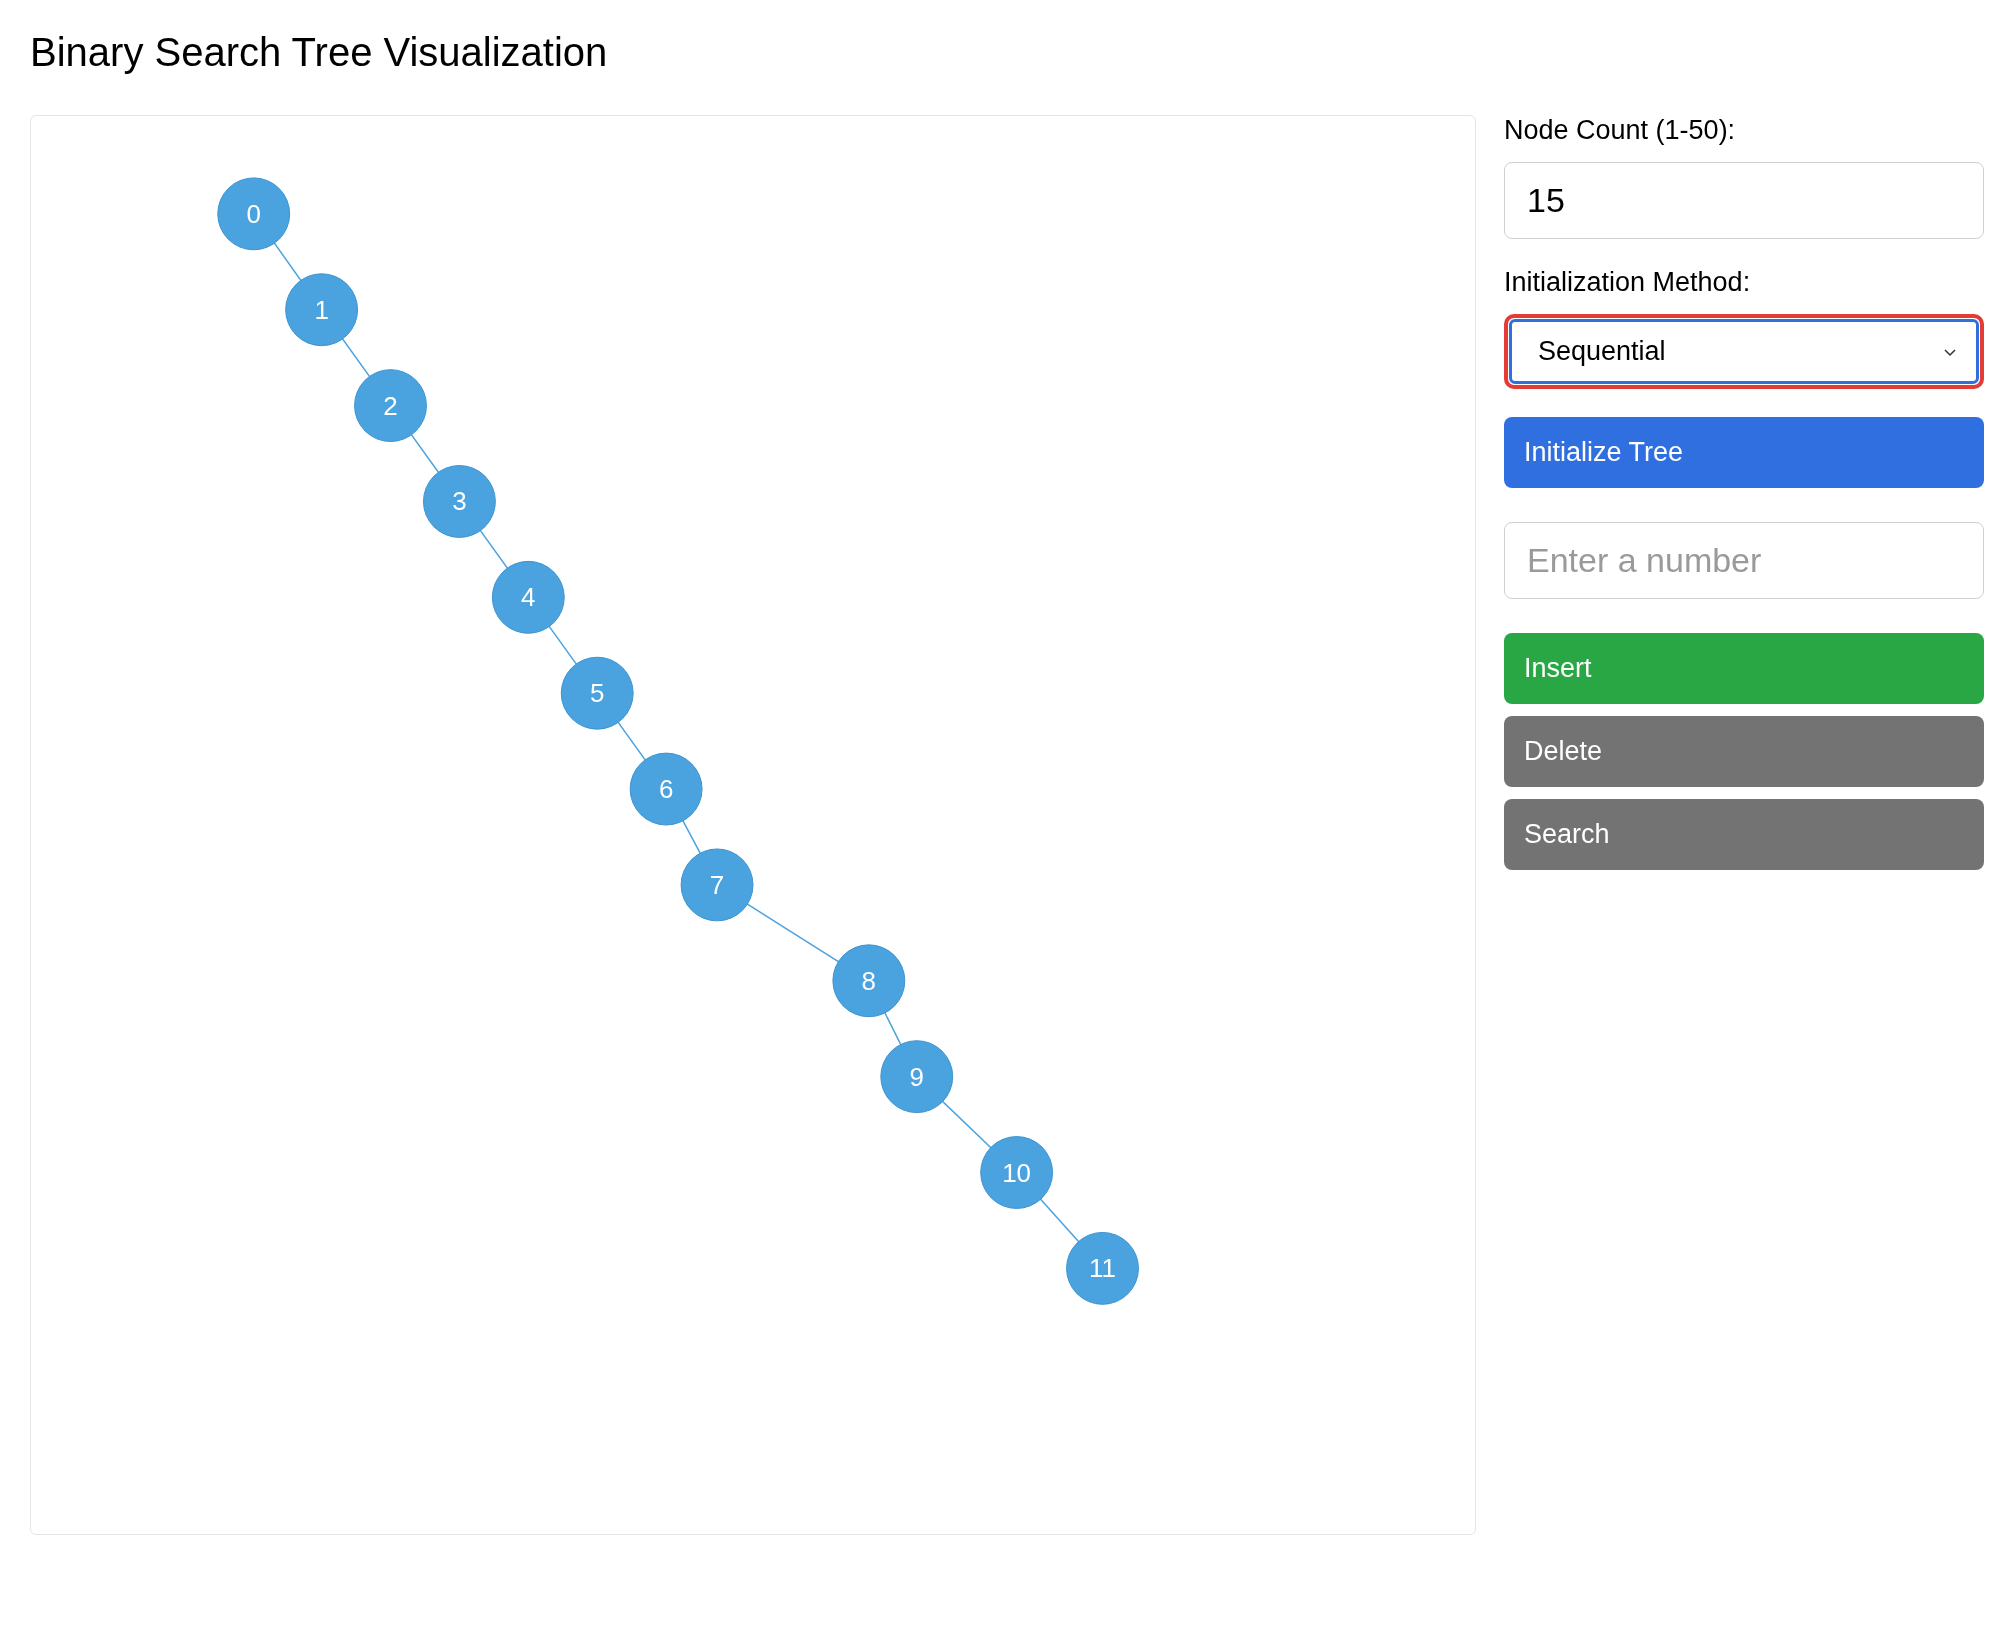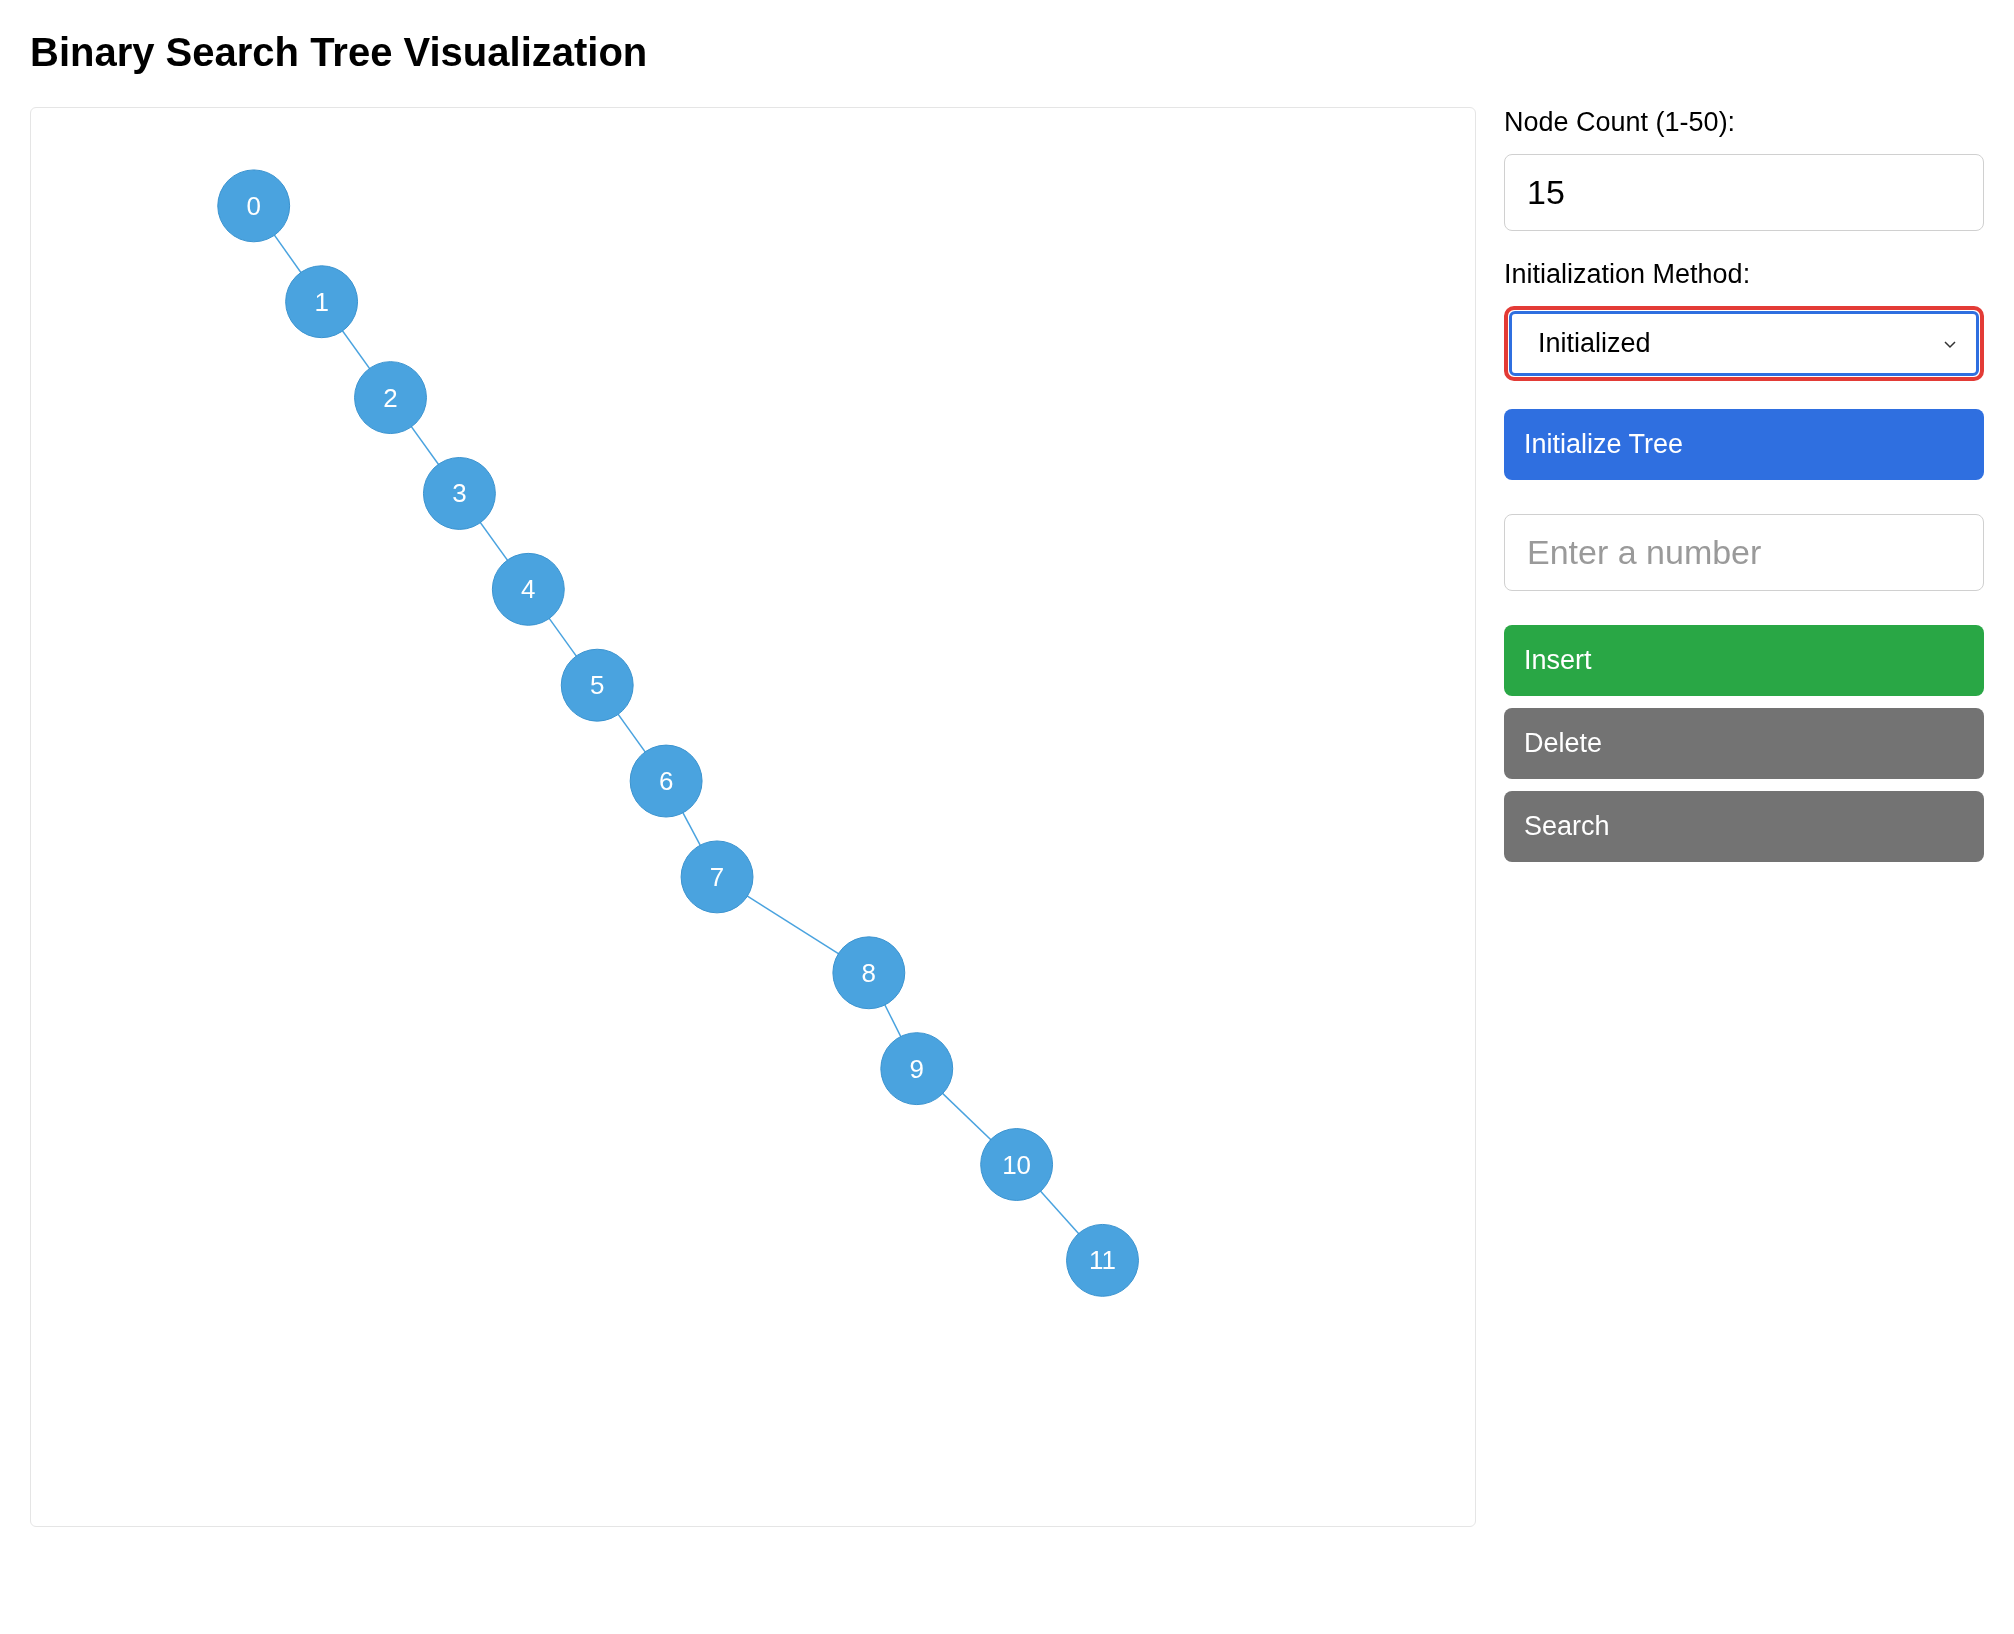--- a/index.html
+++ b/index.html
@@ -8,22 +8,22 @@
       padding: 0;
     }
     body {
       font-family: -apple-system, BlinkMacSystemFont, "Segoe UI", Helvetica, Arial, sans-serif;
       background: #ffffff;
       padding: 30px;
       color: #000000;
     }
     h1 {
       font-size: 40px;
-      font-weight: 700;
-      margin-bottom: 32px;
+      font-weight: 400;
+      margin-bottom: 40px;
     }
     .main-container {
       display: flex;
       gap: 28px;
       align-items: flex-start;
     }
     .tree-panel {
       flex: 1;
       border: 1px solid #e5e5e5;
       border-radius: 6px;
@@ -214,21 +214,21 @@
   <div class="control-panel">
 
     <div class="label">Node Count (1-50):</div>
     <input class="input-text" type="text" value="15" style="">
 
     <div class="spacer-sm"></div>
 
     <div class="label">Initialization Method:</div>
     <div class="select-wrapper">
       <div class="select-inner">
-        <span class="select-text">Initialized</span>
+        <span class="select-text">Sequential</span>
         <span class="chevron">
           <svg width="14" height="14" viewBox="0 0 14 14">
               <path d="M2 5 L7 10 L12 5" fill="none" stroke="#333" stroke-width="1.5"></path>
             </svg>
         </span>
       </div>
     </div>
 
     <div class="spacer-sm"></div>
 

